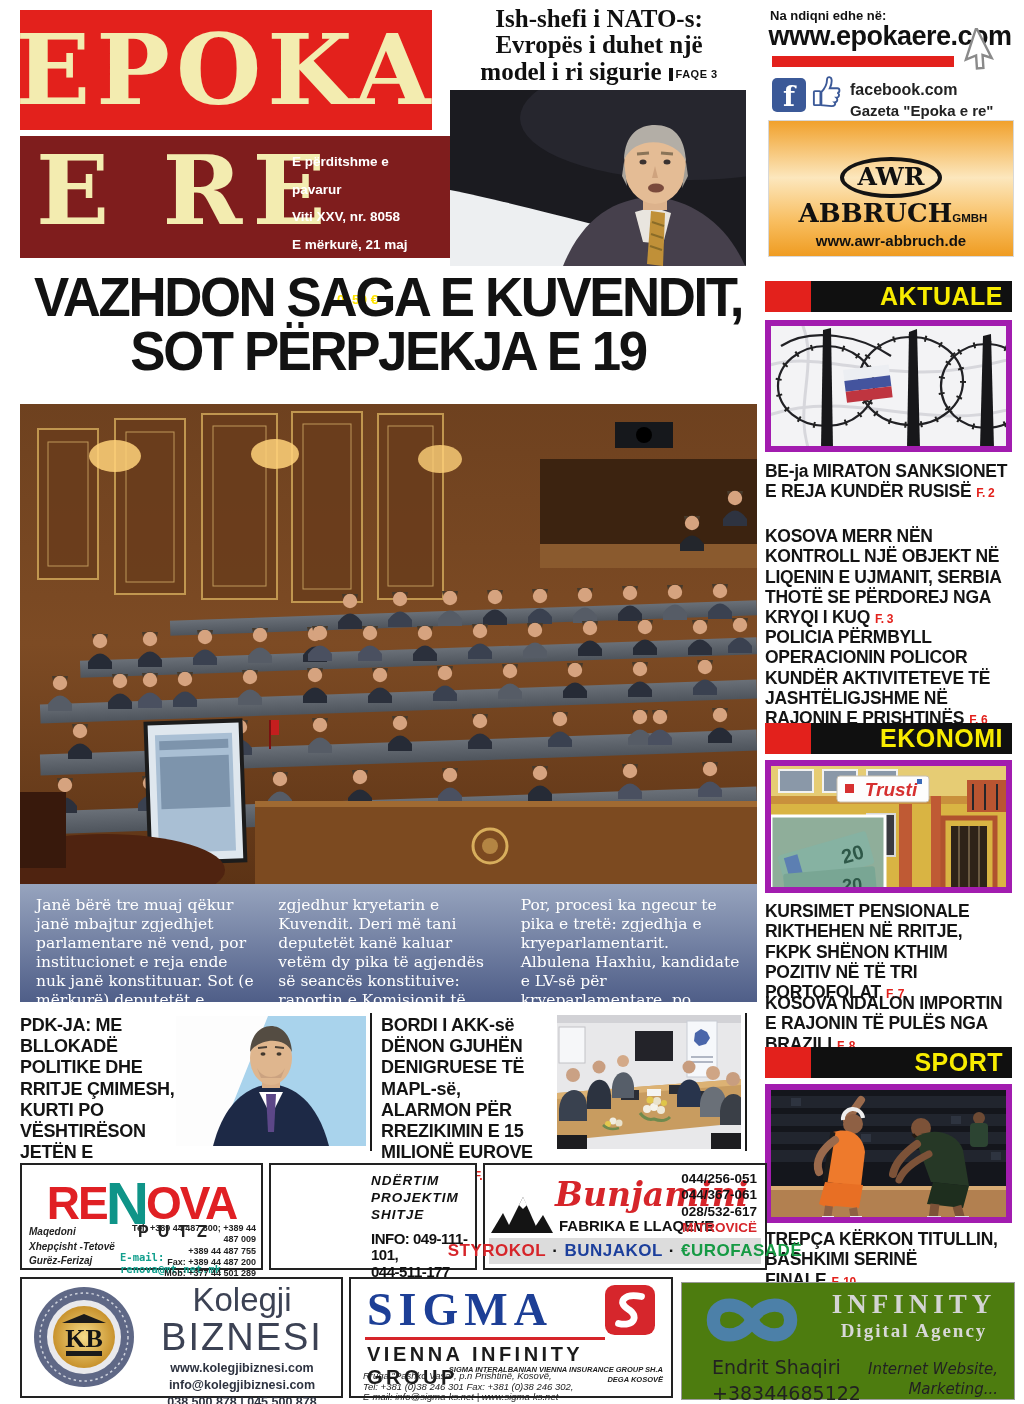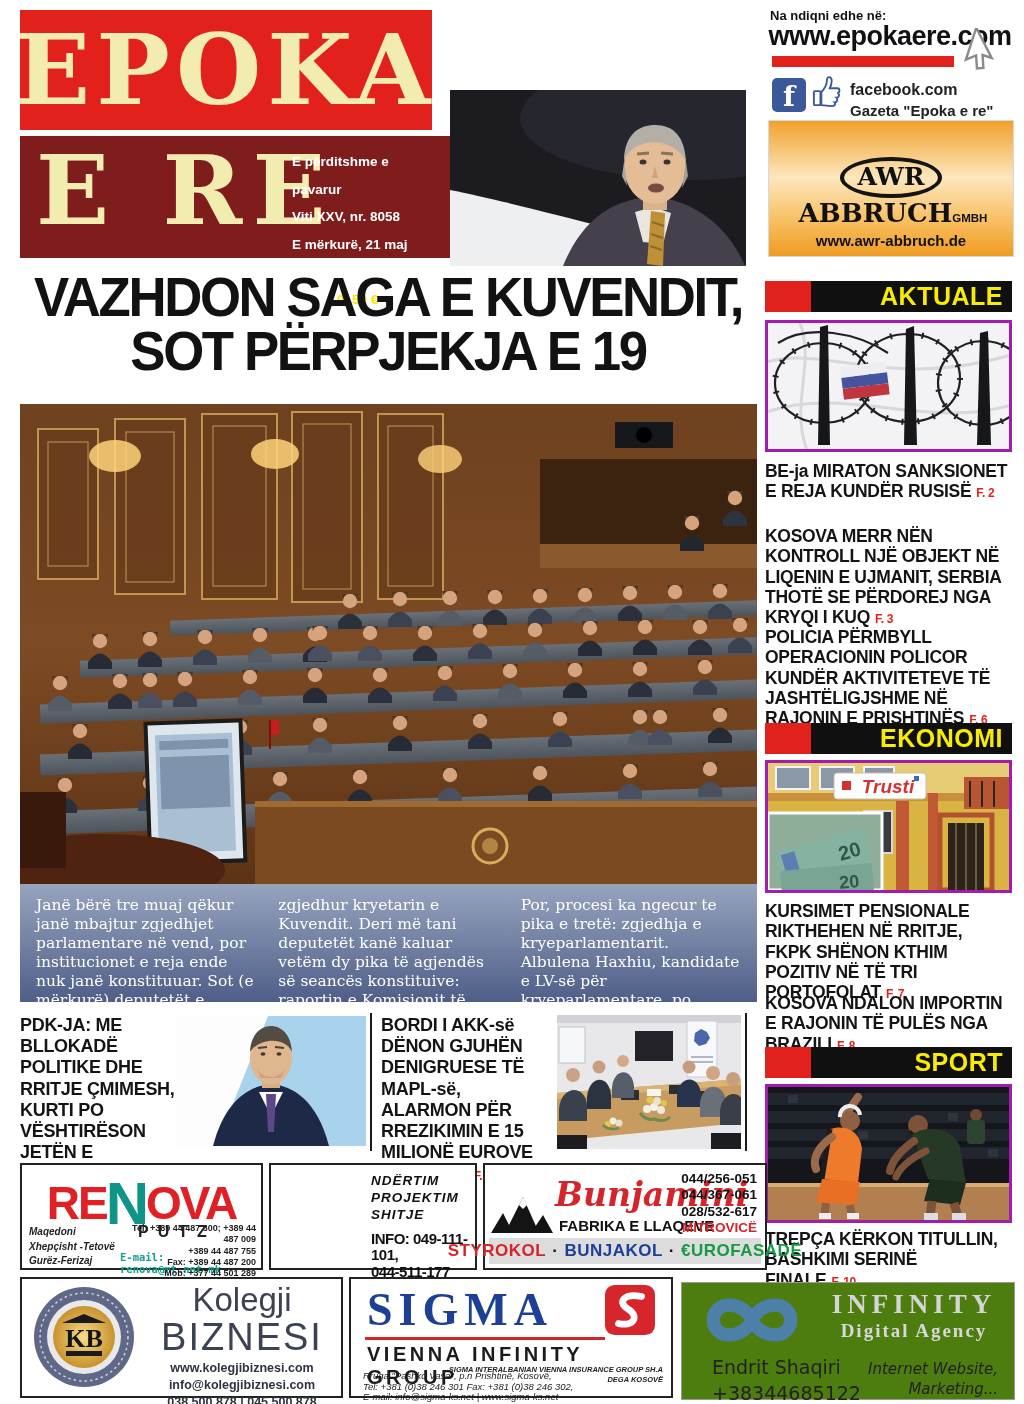--- a/index.html
+++ b/index.html
@@ -59,21 +59,21 @@
   
   .bh{font:bold 17px/1.18 "Liberation Sans",sans-serif;letter-spacing:-.3px;color:#141414;}
   .pref{color:#e3211c;font-size:12px;font-weight:bold;margin-left:5px;white-space:nowrap;}
   .vdiv{width:2px;background:#1a1a1a;}
 
   
   .bar{left:765px;width:247px;height:31px;background:#101010;display:flex;align-items:center;}
   .bar .sq{width:46px;height:31px;background:#e3211c;}
   .bar .lbl{flex:1;text-align:right;padding-right:9px;font:bold 25px/1 "Liberation Sans",sans-serif;
     color:#f8ec00;letter-spacing:.5px;}
-  .photo{border:3px solid #a21caf;box-sizing:border-box;overflow:hidden;background:#ddd;}
+  .photo{border:6px solid #a21caf;box-sizing:border-box;overflow:hidden;background:#ddd;}
   .sbh{left:765px;width:247px;font:bold 17.5px/1.16 "Liberation Sans",sans-serif;letter-spacing:-.3px;color:#141414;}
 
   
   .ad{box-sizing:border-box;border:2px solid #222;background:#fff;}
 
   
   .rv-brand{text-align:center;margin-top:4px;font-weight:bold;letter-spacing:-2px;}
   .rv-brand .r{font-size:46px;color:#e02024;}
   .rv-brand .n{font-size:60px;color:#0f9488;vertical-align:-5px;margin:0 -1px;}
   .rv-putz{position:absolute;left:116px;top:58px;font:bold 16px "Liberation Sans",sans-serif;letter-spacing:9px;color:#222;}
@@ -133,20 +133,27 @@
       <div>E përditshme e pavarur</div>
       <div>Viti XXV, nr. 8058</div>
       <div>E mërkurë, 21 maj 2025</div>
       <div>
         <span>Çmimi</span>
         <span class="price">0. 50 €</span>
       </div>
     </div>
   </div>
 
+  <div class="abs nato">
+    <div>Ish-shefi i NATO-s:</div>
+    <div>Evropës i duhet një</div>
+    <div>
+      <span>model i ri sigurie</span><span class="hbar"></span><span class="faqe">FAQE 3</span>
+    </div>
+  </div>
 
   <div class="abs" style="left:450px;top:90px;width:296px;height:176px;">
     <svg viewBox="0 0 296 176" width="296" height="176" preserveAspectRatio="none">
       <rect width="296" height="176" fill="#1b1b20"></rect>
       <ellipse cx="240" cy="28" rx="170" ry="62" fill="#26262e"></ellipse>
       <path d="M0,176 L0,100 C70,114 190,146 296,176 Z" fill="#edeff1"></path>
       <g transform="translate(205,92)">
         <path d="M-92,84 C-70,30 -34,16 -2,15 C36,17 72,42 90,84 Z" fill="#46404c"></path>
         <path d="M-20,30 L-2,25 L16,31 L8,62 L-12,60 Z" fill="#e9e5df"></path>
         <path d="M-4,29 L10,31 L8,84 L-8,82 Z" fill="#c09038"></path>

